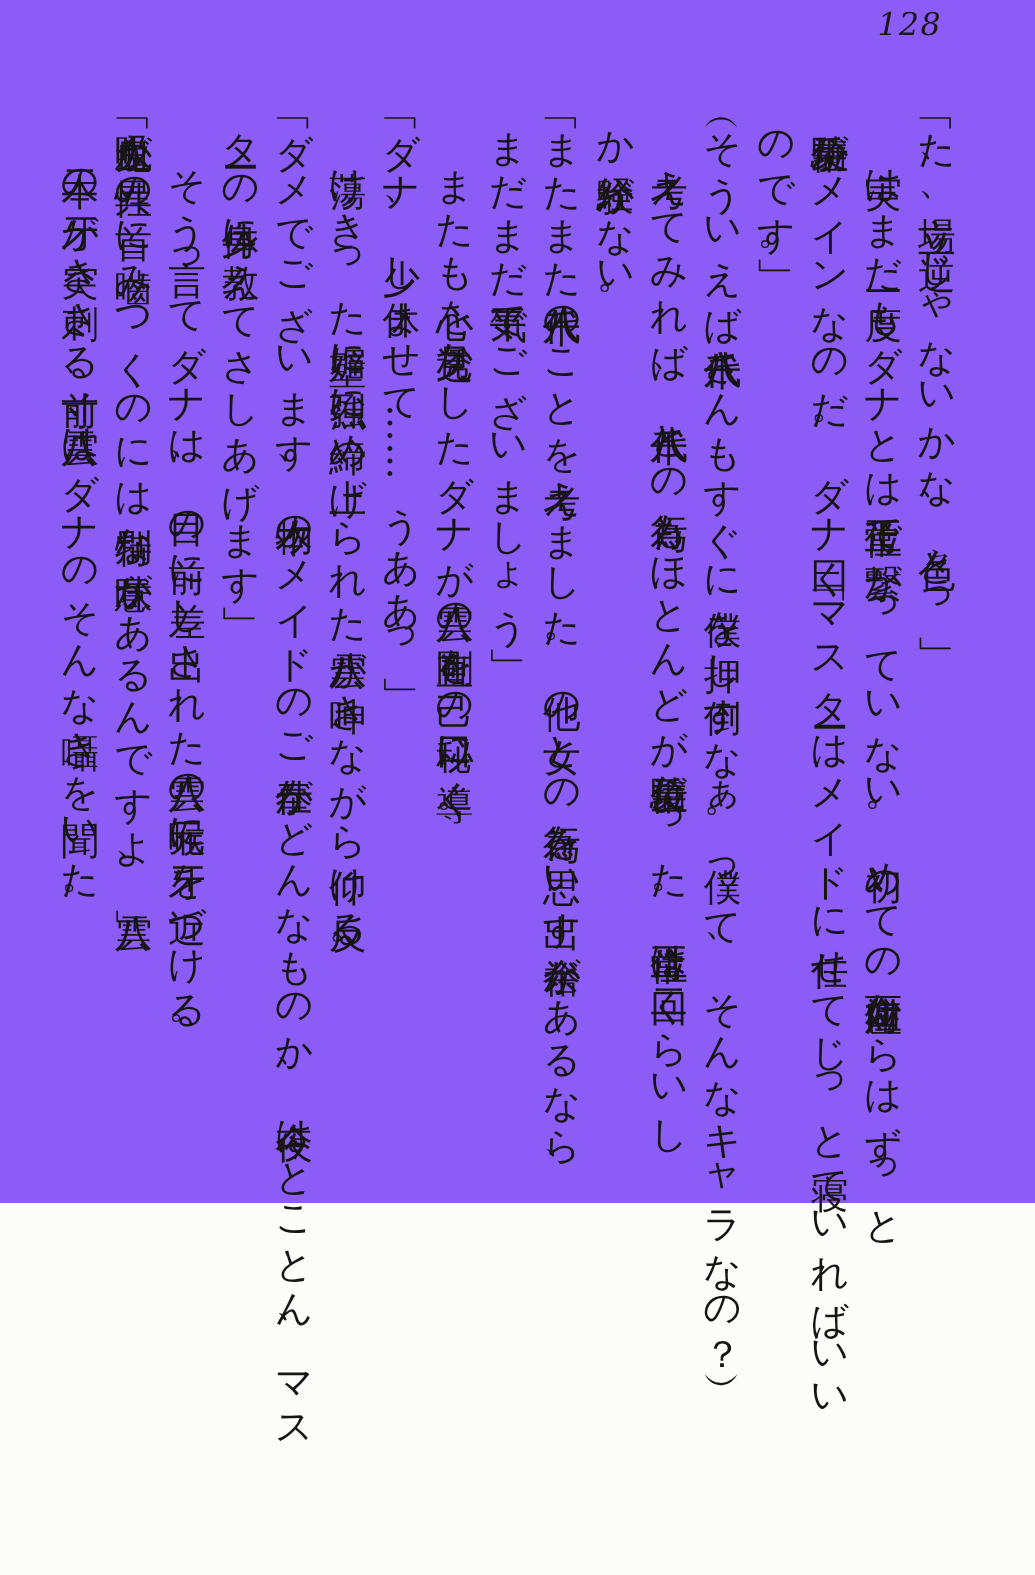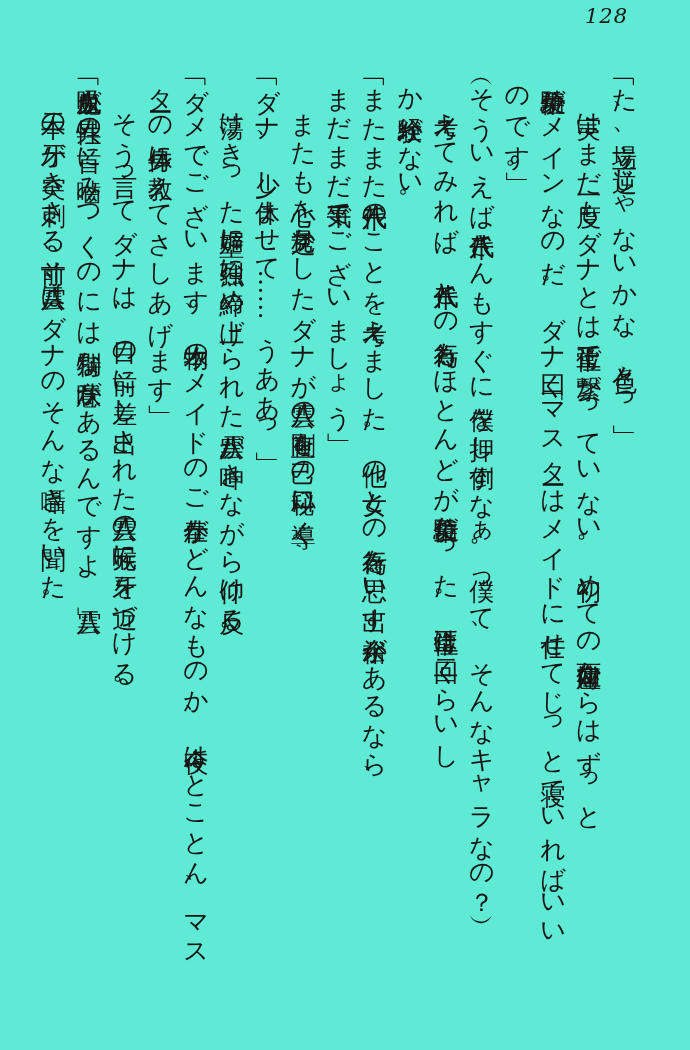--- a/index.html
+++ b/index.html
@@ -8,22 +8,22 @@
   }
   body {
     width: 690px;
     height: 1050px;
     background: #fcfcfa;
     overflow: hidden;
   }
   .page {
     position: relative;
     width: 690px;
-    height: 1050px;
-    background: #5eead4;
+    height: 802px;
+    background: #8b5cf6;
     color: #171513;
     font-family: "DejaVu Serif", "Liberation Serif", serif;
   }
   .page-number {
     position: absolute;
     top: 4px;
     left: 585px;
     font-size: 21px;
     font-style: italic;
     letter-spacing: 1px;

